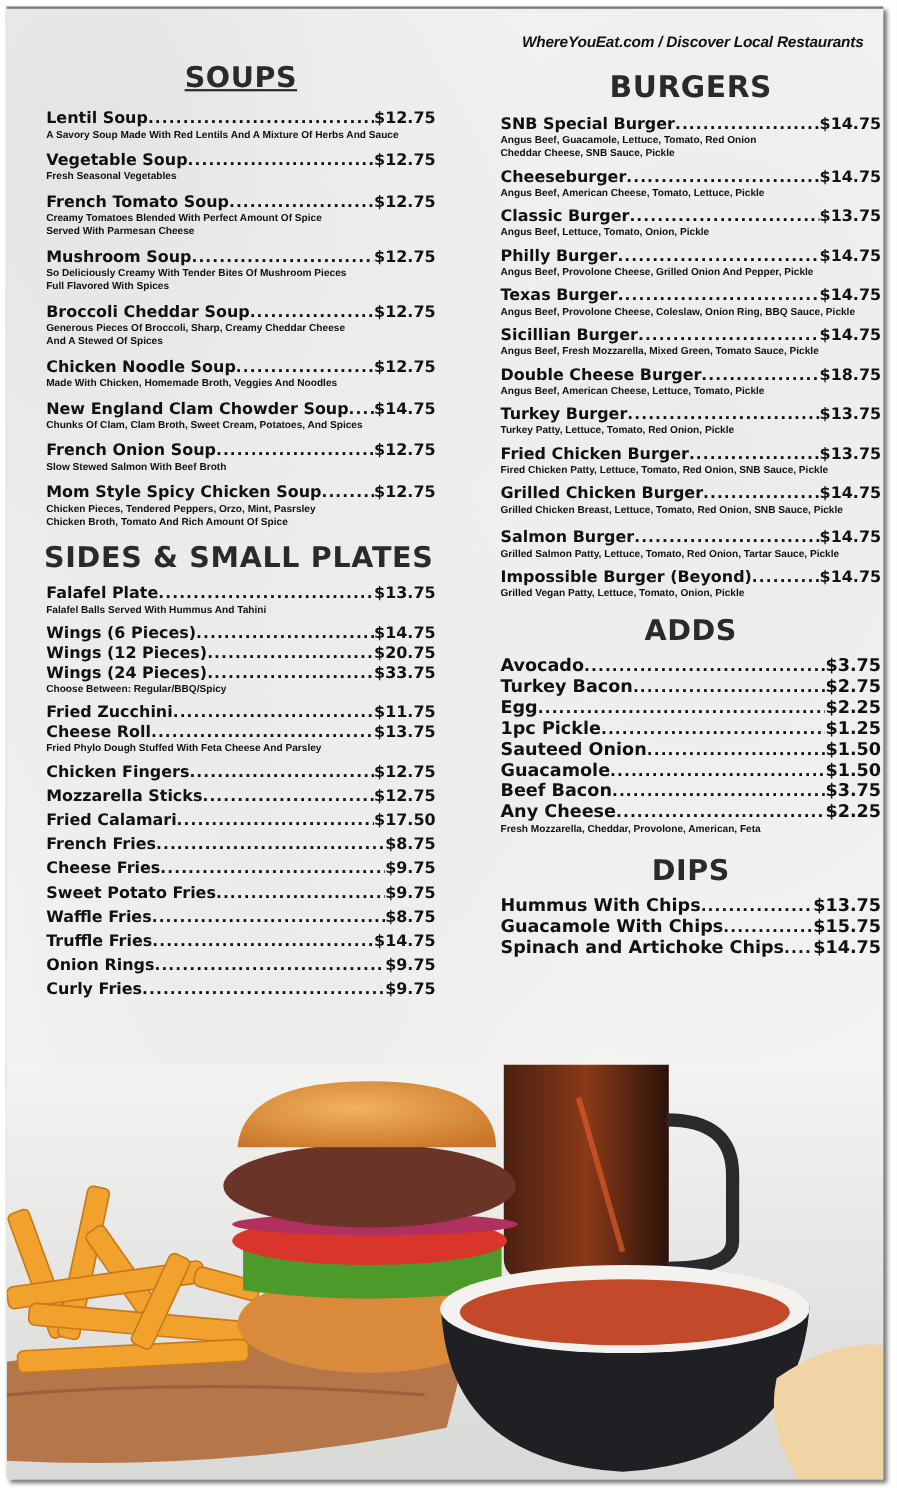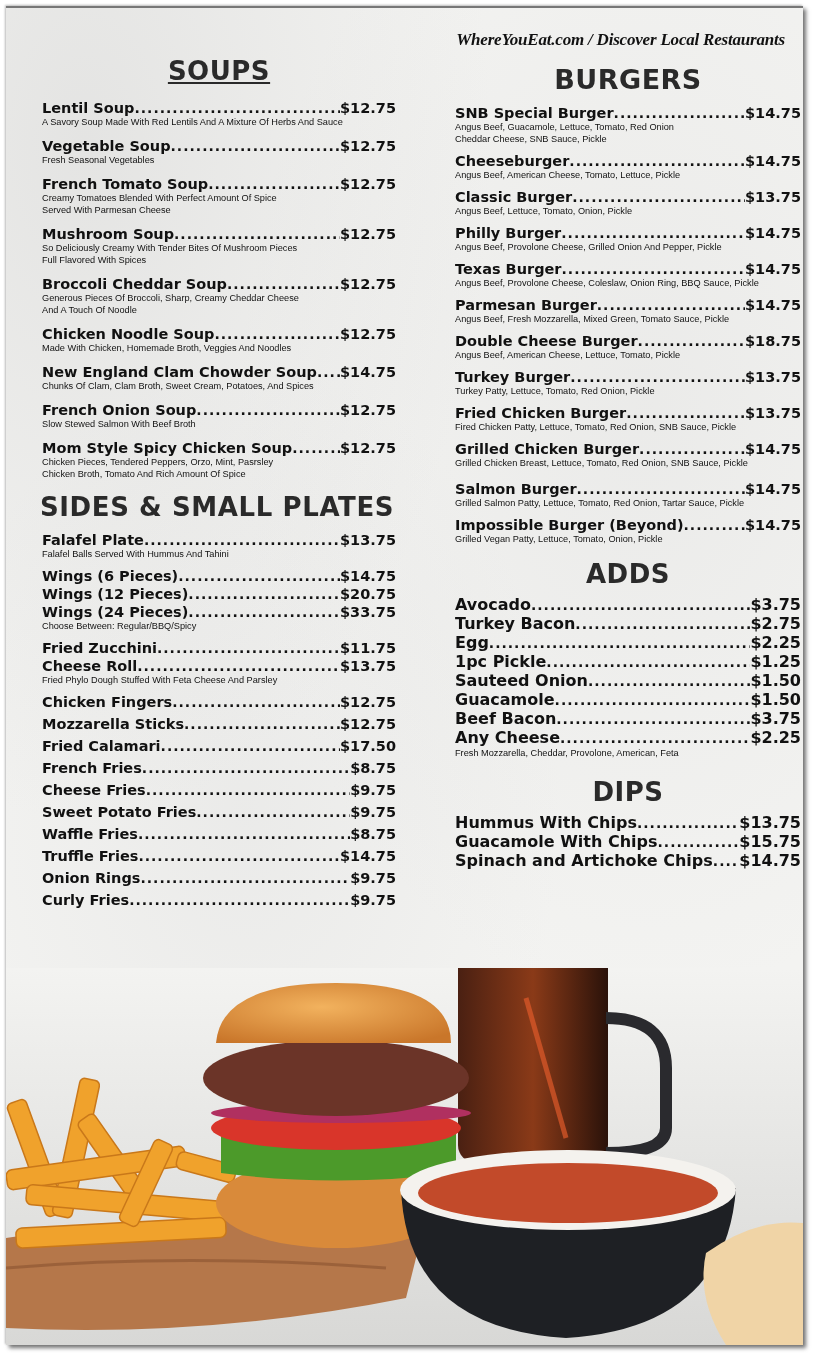--- a/index.html
+++ b/index.html
@@ -10,43 +10,43 @@
     background-image:
       radial-gradient(ellipse at 10% 10%, rgba(200,200,200,0.35), transparent 40%),
       radial-gradient(ellipse at 80% 30%, rgba(210,210,210,0.25), transparent 45%),
       radial-gradient(ellipse at 30% 60%, rgba(215,215,215,0.3), transparent 40%);
     box-shadow: 3px 3px 4px rgba(0,0,0,0.55), -1px -1px 2px rgba(0,0,0,0.25);
     border-top:2px solid #777;
     overflow:hidden;
   }
   .watermark {
     position:absolute; right:18px; top:22px;
-    font-family:Liberation Serif, serif; font-style:italic; font-weight:bold;
-    font-size:17px; color:#111; letter-spacing:-0.2px;
+    font-family:Liberation Sans, sans-serif; font-style:italic; font-weight:bold;
+    font-size:14px; color:#111; letter-spacing:-0.2px;
   }
   .col { position:absolute; }
   .col-left { left:36px; top:48px; width:354px; }
   .col-right { left:449px; top:56px; width:346px; }
   .sec-title {
     font-family:"DejaVu Sans", sans-serif; font-weight:bold;
     color:#2a2a2a; text-align:center; letter-spacing:0.5px;
   }
   .t-soups { font-size:26px; margin:0 0 14px 0;text-decoration:underline; }
   .t-sides { font-size:26px; margin:12px 0 10px -2px; text-align:left; letter-spacing:0.6px; }
   .t-burgers { font-size:27px; margin:0 0 10px 0; }
   .t-adds { font-size:26px; margin:14px 0 6px 0; }
   .t-dips { font-size:26px; margin:18px 0 6px 0; }
   .item { margin-bottom:10px; }
   .item.tight { margin-bottom:2px; }
   .row { display:flex; align-items:baseline; white-space:nowrap; }
   .name { font-weight:bold; font-size:14.5px; color:#111; flex:0 0 auto; }
   .dots { flex:1 1 auto; overflow:hidden; font-weight:bold; font-size:14px; color:#111; letter-spacing:1px; }
   .dots::before { content:"................................................................................................................................"; }
   .price { font-weight:bold; font-size:14.5px; color:#111; flex:0 0 auto; }
-  .desc { font-size:9.2px; color:#111; line-height:12px; font-family:"Liberation Sans", sans-serif; font-weight:normal; }
+  .desc { font-size:9.2px; color:#111; line-height:12px; font-family:"Liberation Sans", sans-serif; font-weight:bold; }
   .adds .name, .adds .price { font-size:16px; }
   .adds .item { margin-bottom:0px; }
   .photo { position:absolute; left:0; top:960px; width:797px; height:377px; }
 </style>
 </head>
 <body>
 
 <div class="page">
   <div class="watermark">WhereYouEat.com / Discover Local Restaurants</div>
 
@@ -87,21 +87,21 @@
           <div class="desc">So Deliciously Creamy With Tender Bites Of Mushroom Pieces</div>
           <div class="desc">Full Flavored With Spices</div>
         </div>
         <div class="item">
           <div class="row">
             <span class="name">Broccoli Cheddar Soup</span>
             <span class="dots"></span>
             <span class="price">$12.75</span>
           </div>
           <div class="desc">Generous Pieces Of Broccoli, Sharp, Creamy Cheddar Cheese</div>
-          <div class="desc">And A Touch Of Noodle</div>
+          <div class="desc">And A Stewed Of Spices</div>
         </div>
         <div class="item">
           <div class="row">
             <span class="name">Chicken Noodle Soup</span>
             <span class="dots"></span>
             <span class="price">$12.75</span>
           </div>
           <div class="desc">Made With Chicken, Homemade Broth, Veggies And Noodles</div>
         </div>
         <div class="item">
@@ -290,21 +290,21 @@
         <div class="item" style="margin-bottom: 8px;">
           <div class="row">
             <span class="name">Texas Burger</span>
             <span class="dots"></span>
             <span class="price">$14.75</span>
           </div>
           <div class="desc">Angus Beef, Provolone Cheese, Coleslaw, Onion Ring, BBQ Sauce, Pickle</div>
         </div>
         <div class="item" style="margin-bottom: 8px;">
           <div class="row">
-            <span class="name">Parmesan Burger</span>
+            <span class="name">Sicillian Burger</span>
             <span class="dots"></span>
             <span class="price">$14.75</span>
           </div>
           <div class="desc">Angus Beef, Fresh Mozzarella, Mixed Green, Tomato Sauce, Pickle</div>
         </div>
         <div class="item" style="margin-bottom: 8px;">
           <div class="row">
             <span class="name">Double Cheese Burger</span>
             <span class="dots"></span>
             <span class="price">$18.75</span>

